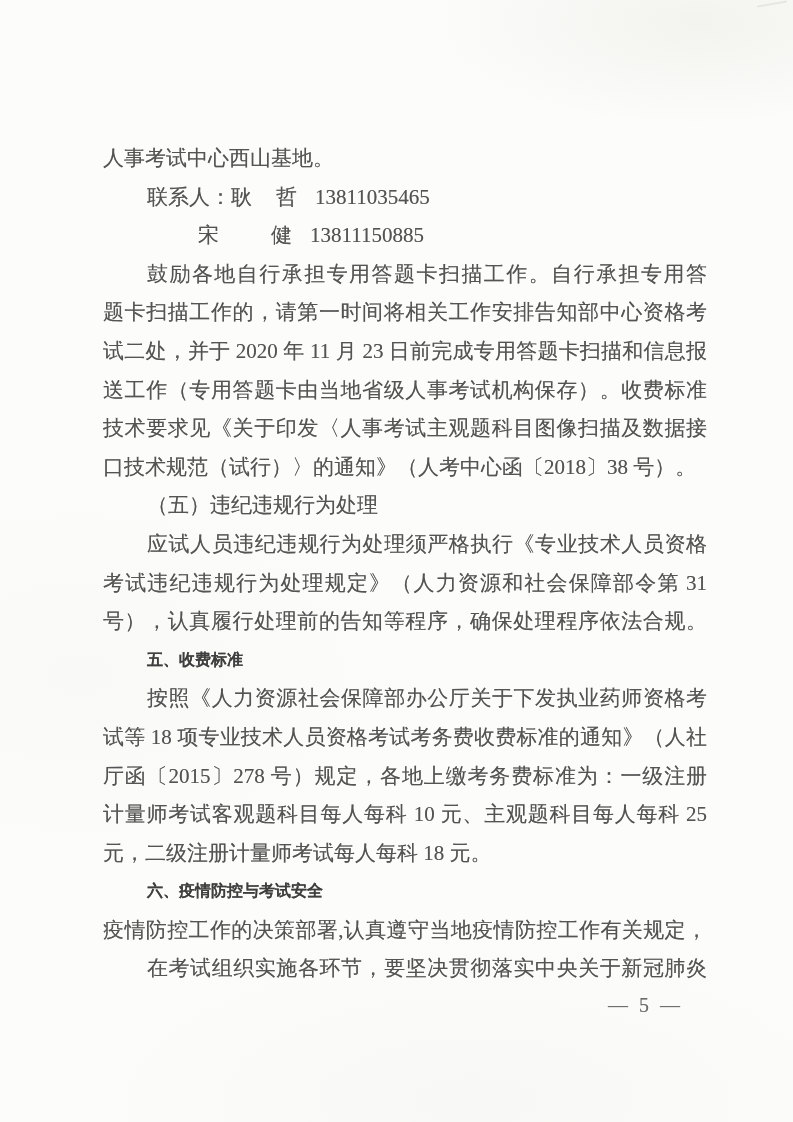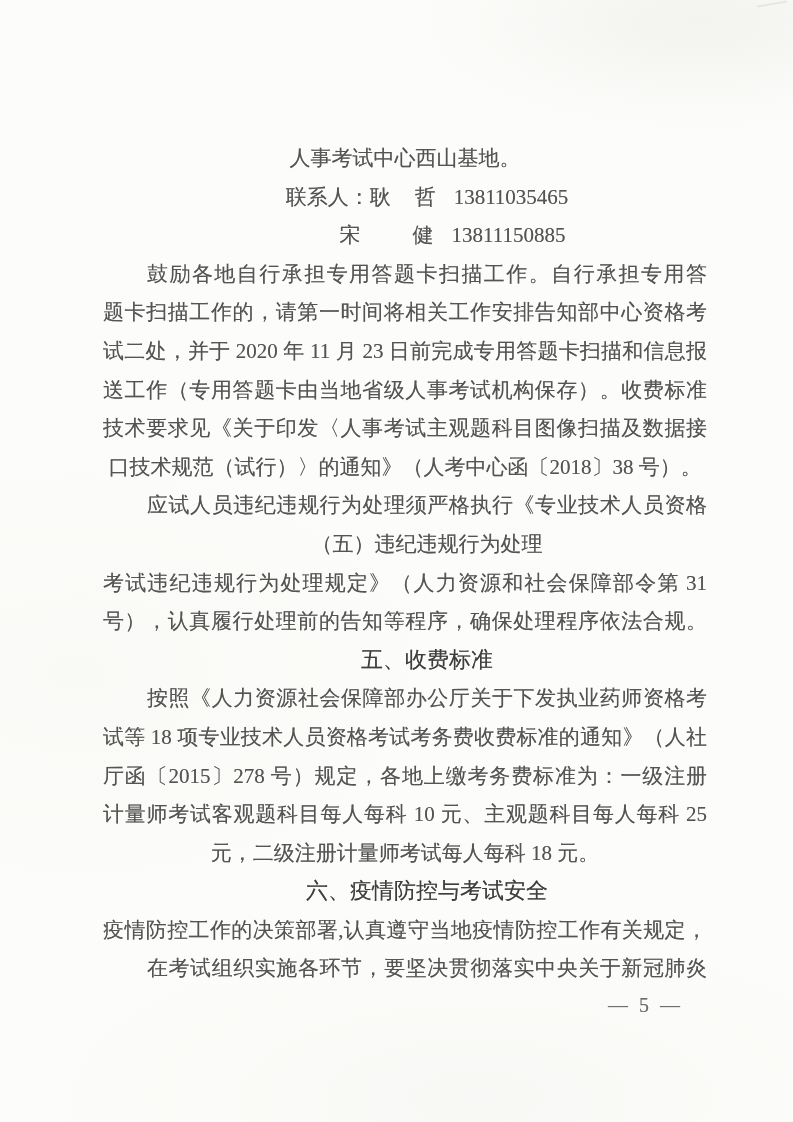--- a/index.html
+++ b/index.html
@@ -20,35 +20,34 @@
   }
   .content{
     position:absolute;left:103px;top:139px;width:604px;
     color:#545454;
     font-size:21px;
   }
   .line{
     height:38.6px;line-height:38.6px;
     white-space:nowrap;
     text-shadow:0 0 0.6px rgba(90,90,90,0.55);
-    text-align:center;
   }
   .jf{
     white-space:normal;
     text-align:justify;
     text-align-last:justify;
     overflow:hidden;
   }
   .ind{padding-left:44px;}
   .ind2{padding-left:95px;}
   .heading{
     font-family:"Liberation Sans","DejaVu Sans",sans-serif;
-    font-weight:normal;
+    font-weight:bold;
     color:#3e3e3e;
-    font-size:22px;
+    font-size:16px;
     text-shadow:0 0 0.5px rgba(60,60,60,0.6);
   }
   .gap-a{display:inline-block;width:24px;}
   .gap-b{display:inline-block;width:18px;}
   .gap-c{display:inline-block;width:52px;}
   .footer{
     position:absolute;top:994px;right:110px;
     color:#6b6b6b;font-size:20px;letter-spacing:3px;
     font-family:"Liberation Serif","DejaVu Serif",serif;
     text-shadow:0 0 0.5px rgba(110,110,110,0.5);
@@ -71,23 +70,23 @@
       <span>宋</span><span class="gap-c"></span><span>健</span><span class="gap-b"></span><span>13811150885</span>
     </div>
 
     <div class="line ind jf">鼓励各地自行承担专用答题卡扫描工作。自行承担专用答</div>
     <div class="line jf">题卡扫描工作的，请第一时间将相关工作安排告知部中心资格考</div>
     <div class="line jf">试二处，并于 2020 年 11 月 23 日前完成专用答题卡扫描和信息报</div>
     <div class="line jf">送工作（专用答题卡由当地省级人事考试机构保存）。收费标准</div>
     <div class="line jf">技术要求见《关于印发〈人事考试主观题科目图像扫描及数据接</div>
     <div class="line">口技术规范（试行）〉的通知》（人考中心函〔2018〕38 号）。</div>
 
+    <div class="line ind">（五）违纪违规行为处理</div>
+
     <div class="line ind jf">应试人员违纪违规行为处理须严格执行《专业技术人员资格</div>
-
-    <div class="line ind">（五）违纪违规行为处理</div>
     <div class="line jf">考试违纪违规行为处理规定》（人力资源和社会保障部令第 31</div>
     <div class="line jf">号），认真履行处理前的告知等程序，确保处理程序依法合规。</div>
 
     <div class="line ind heading">五、收费标准</div>
 
     <div class="line ind jf">按照《人力资源社会保障部办公厅关于下发执业药师资格考</div>
     <div class="line jf">试等 18 项专业技术人员资格考试考务费收费标准的通知》（人社</div>
     <div class="line jf">厅函〔2015〕278 号）规定，各地上缴考务费标准为：一级注册</div>
     <div class="line jf">计量师考试客观题科目每人每科 10 元、主观题科目每人每科 25</div>
     <div class="line">元，二级注册计量师考试每人每科 18 元。</div>

